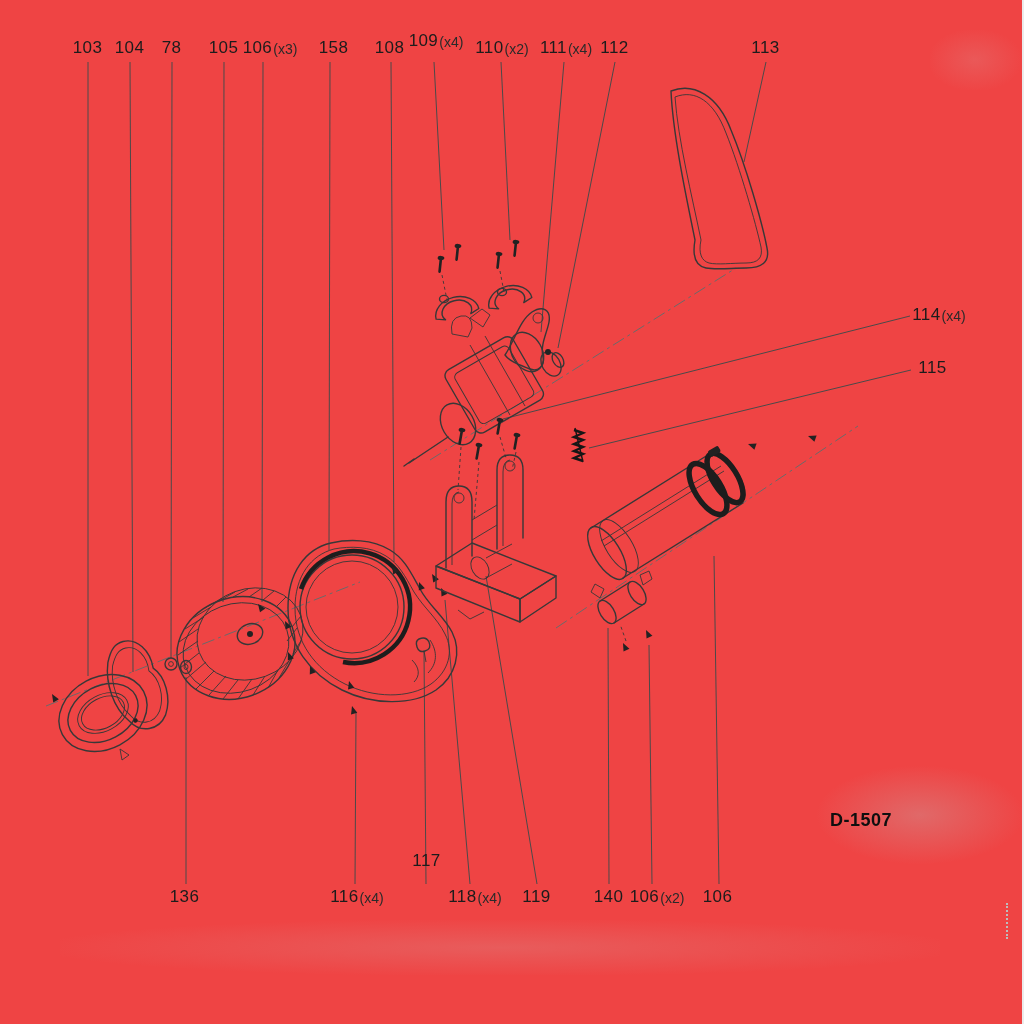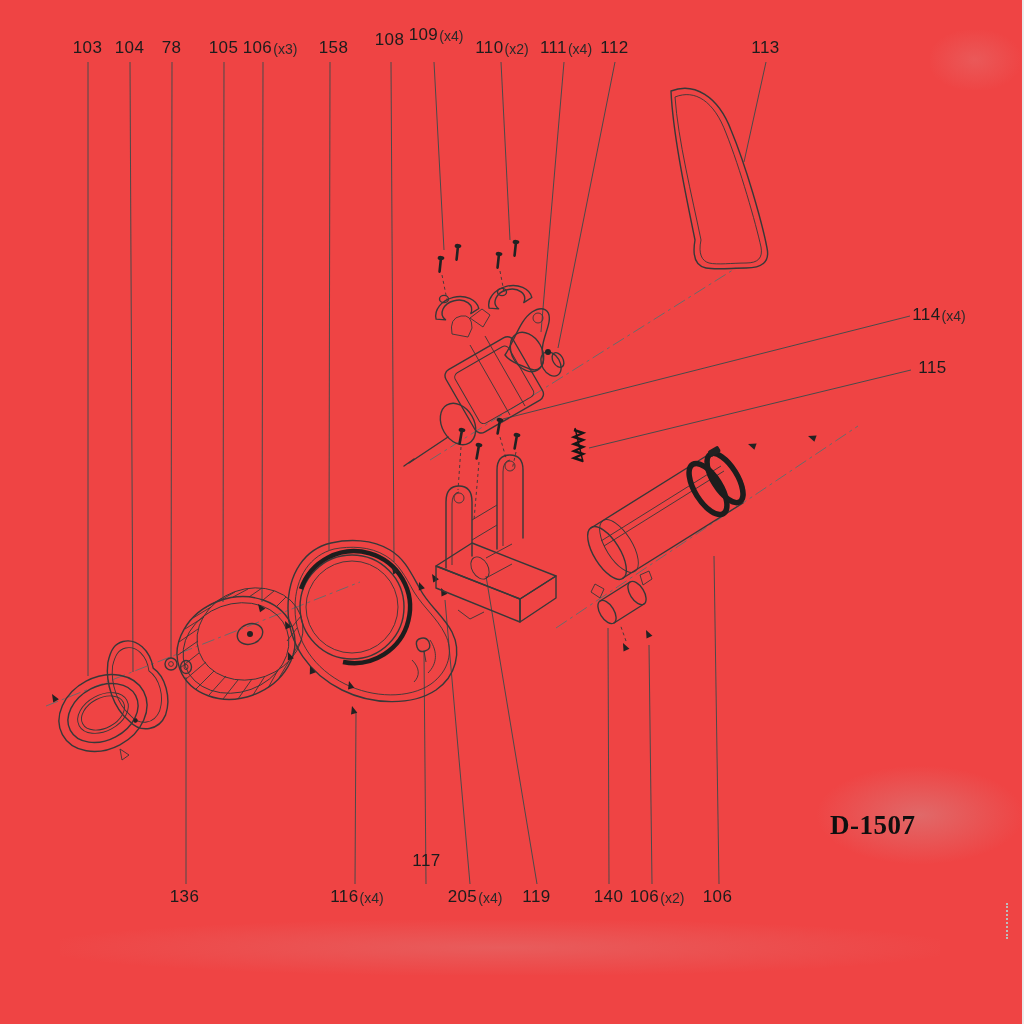--- a/index.html
+++ b/index.html
@@ -9,22 +9,22 @@
     font-family:"Liberation Sans",sans-serif;
   }
   #stage:after{content:"";position:absolute;right:0;top:0;bottom:0;width:2px;background:#ececec;}
   .lbl{
     position:absolute;transform:translateX(-50%);
     font-size:17px;color:#1c1c1c;letter-spacing:.4px;white-space:nowrap;
     font-family:"Liberation Sans",sans-serif;line-height:1;
   }
   .lbl .qty{font-size:14px;letter-spacing:0;vertical-align:-1px;margin-left:1px;color:#2a2a2a;}
   .code{
-    position:absolute;font-weight:bold;font-size:27px;color:#0f0f0f;
-    letter-spacing:.5px;font-family:Liberation Serif, serif;
+    position:absolute;font-weight:bold;font-size:18px;color:#0f0f0f;
+    letter-spacing:.5px;font-family:Liberation Sans, sans-serif;
   }
   svg{position:absolute;left:0;top:0;}
   .ld{stroke:#4a4a4a;stroke-width:1;}
   .ctr{stroke:#6a6a6a;stroke-width:1;stroke-dasharray:13 4 3 4;fill:none;}
   .pt{stroke:#383838;stroke-width:1.4;fill:none;stroke-linejoin:round;stroke-linecap:round;}
   .ptt{stroke:#383838;stroke-width:.9;fill:none;stroke-linejoin:round;}
   .band{stroke:#1d1d1d;fill:none;}
   .dk{fill:#222;stroke:none;}
   .smudge{position:absolute;pointer-events:none;}
   .sm1{left:815px;top:765px;width:210px;height:100px;
@@ -299,34 +299,34 @@
       <line class="ptt" stroke-dasharray="3 3" x1="626" y1="641" x2="620" y2="624"></line>
     </g>
   </svg>
 
   <div class="lbl" style="left:88px;top:39px"><span>103</span><span class="qty"></span></div>
   <div class="lbl" style="left:130px;top:39px"><span>104</span><span class="qty"></span></div>
   <div class="lbl" style="left:172px;top:39px"><span>78</span><span class="qty"></span></div>
   <div class="lbl" style="left:224px;top:39px"><span>105</span><span class="qty"></span></div>
   <div class="lbl" style="left:270px;top:39px"><span>106</span><span class="qty">(x3)</span></div>
   <div class="lbl" style="left:334px;top:39px"><span>158</span><span class="qty"></span></div>
-  <div class="lbl" style="left:390px;top:31px"><span>108</span><span class="qty"></span></div>
-  <div class="lbl" style="left:436px;top:26px"><span>109</span><span class="qty">(x4)</span></div>
+  <div class="lbl" style="left:390px;top:39px"><span>108</span><span class="qty"></span></div>
+  <div class="lbl" style="left:436px;top:32px"><span>109</span><span class="qty">(x4)</span></div>
   <div class="lbl" style="left:502px;top:39px"><span>110</span><span class="qty">(x2)</span></div>
   <div class="lbl" style="left:566px;top:39px"><span>111</span><span class="qty">(x4)</span></div>
   <div class="lbl" style="left:615px;top:39px"><span>112</span><span class="qty"></span></div>
   <div class="lbl" style="left:766px;top:39px"><span>113</span><span class="qty"></span></div>
 
   <div class="lbl" style="left:939px;top:306px"><span>114</span><span class="qty">(x4)</span></div>
   <div class="lbl" style="left:933px;top:359px"><span>115</span><span class="qty"></span></div>
 
   <div class="lbl" style="left:185px;top:888px"><span>136</span><span class="qty"></span></div>
   <div class="lbl" style="left:357px;top:888px"><span>116</span><span class="qty">(x4)</span></div>
   <div class="lbl" style="left:427px;top:852px"><span>117</span><span class="qty"></span></div>
-  <div class="lbl" style="left:475px;top:888px"><span>205</span><span class="qty">(x4)</span></div>
+  <div class="lbl" style="left:475px;top:888px"><span>118</span><span class="qty">(x4)</span></div>
   <div class="lbl" style="left:537px;top:888px"><span>119</span><span class="qty"></span></div>
   <div class="lbl" style="left:609px;top:888px"><span>140</span><span class="qty"></span></div>
   <div class="lbl" style="left:657px;top:888px"><span>106</span><span class="qty">(x2)</span></div>
   <div class="lbl" style="left:718px;top:888px"><span>106</span><span class="qty"></span></div>
 
   <div class="code" style="left:830px;top:810px">D-1507</div>
 
 </div>
 
 </body></html>

